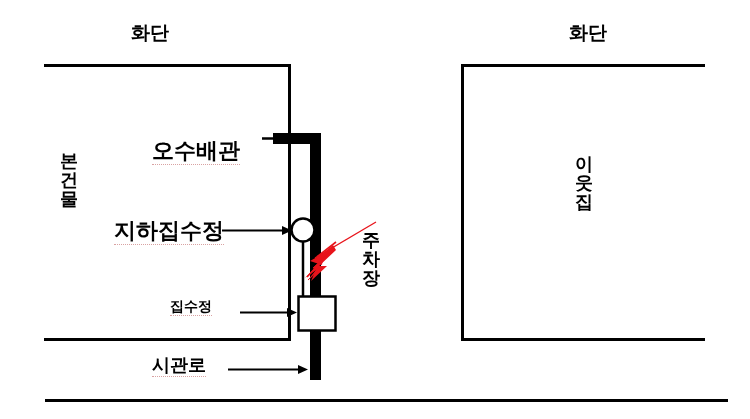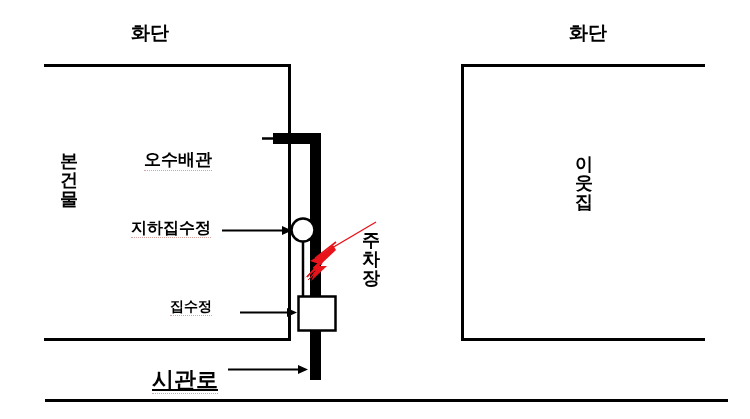--- a/index.html
+++ b/index.html
@@ -64,24 +64,24 @@
     display: block;
     border-bottom: 1px dotted #e09aa0;
     padding-bottom: 1px;
   }
   .red-callout .line2 {
     display: block;
     padding-top: 1px;
   }
   #title-hwadan-left  { left: 131px; top: 23px;  font-size: 19px; }
   #title-hwadan-right { left: 569px; top: 23px;  font-size: 19px; }
-  #label-osu          { left: 144px; top: 139px; font-size: 17px; margin-top: 12px; }
-  #label-jihachi      { left: 131px; top: 219px; font-size: 16px; text-align: right; }
+  #label-osu          { left: 152px; top: 139px; font-size: 22px; }
+  #label-jihachi      { left: 114px; top: 219px; font-size: 22px; text-align: right; }
   #label-jipsoojeong  { left: 170px; top: 299px; font-size: 14px; }
-  #label-sigwanro     { left: 152px; top: 368px; font-size: 22px; text-decoration: underline; }
+  #label-sigwanro     { left: 152px; top: 356px; font-size: 18px; }
   #label-golmok       { left: 576px; top: 357px; font-size: 18px; }
   #label-bongeonmul   { left: 58px;  top: 152px; font-size: 18px; width: 22px; }
   #label-iutjip       { left: 573px; top: 155px; font-size: 18px; width: 22px; }
   #label-juchajang    { left: 360px; top: 231px; font-size: 18px; width: 22px; }
   #callout-broken     { left: 337px; top: 154px; width: 118px; }
 </style>
 </head>
 <body>
 
 <div id="diagram-root">

